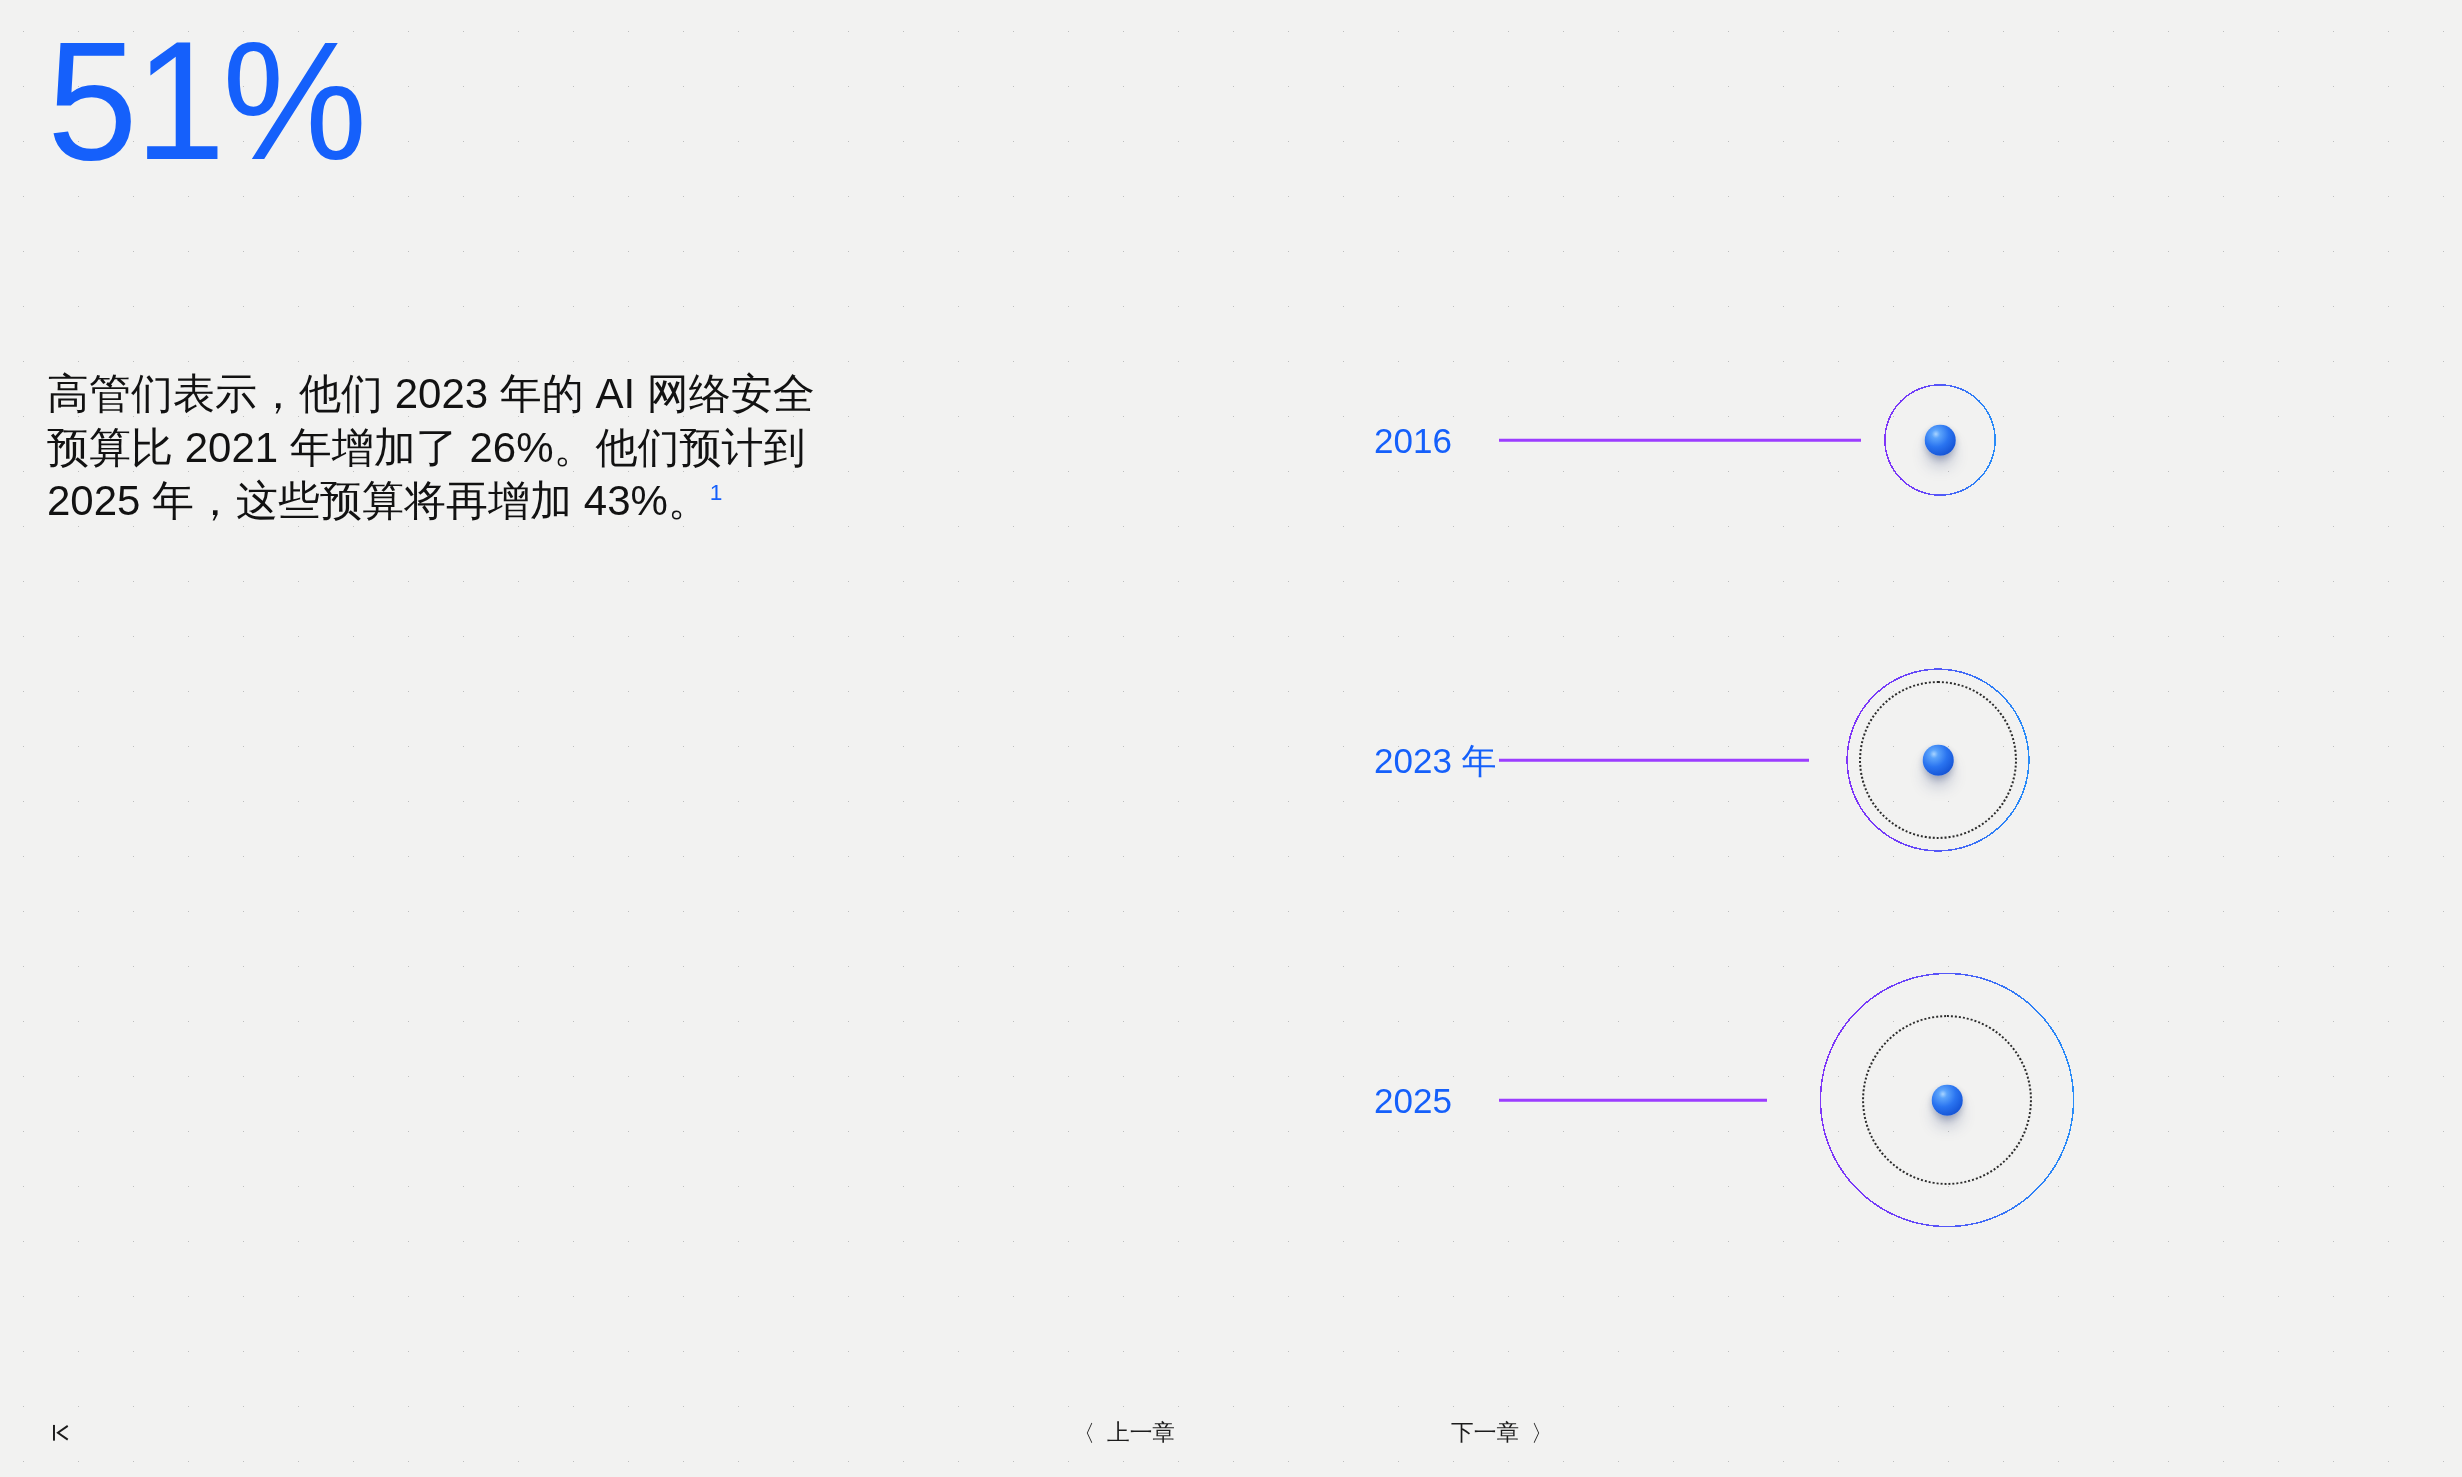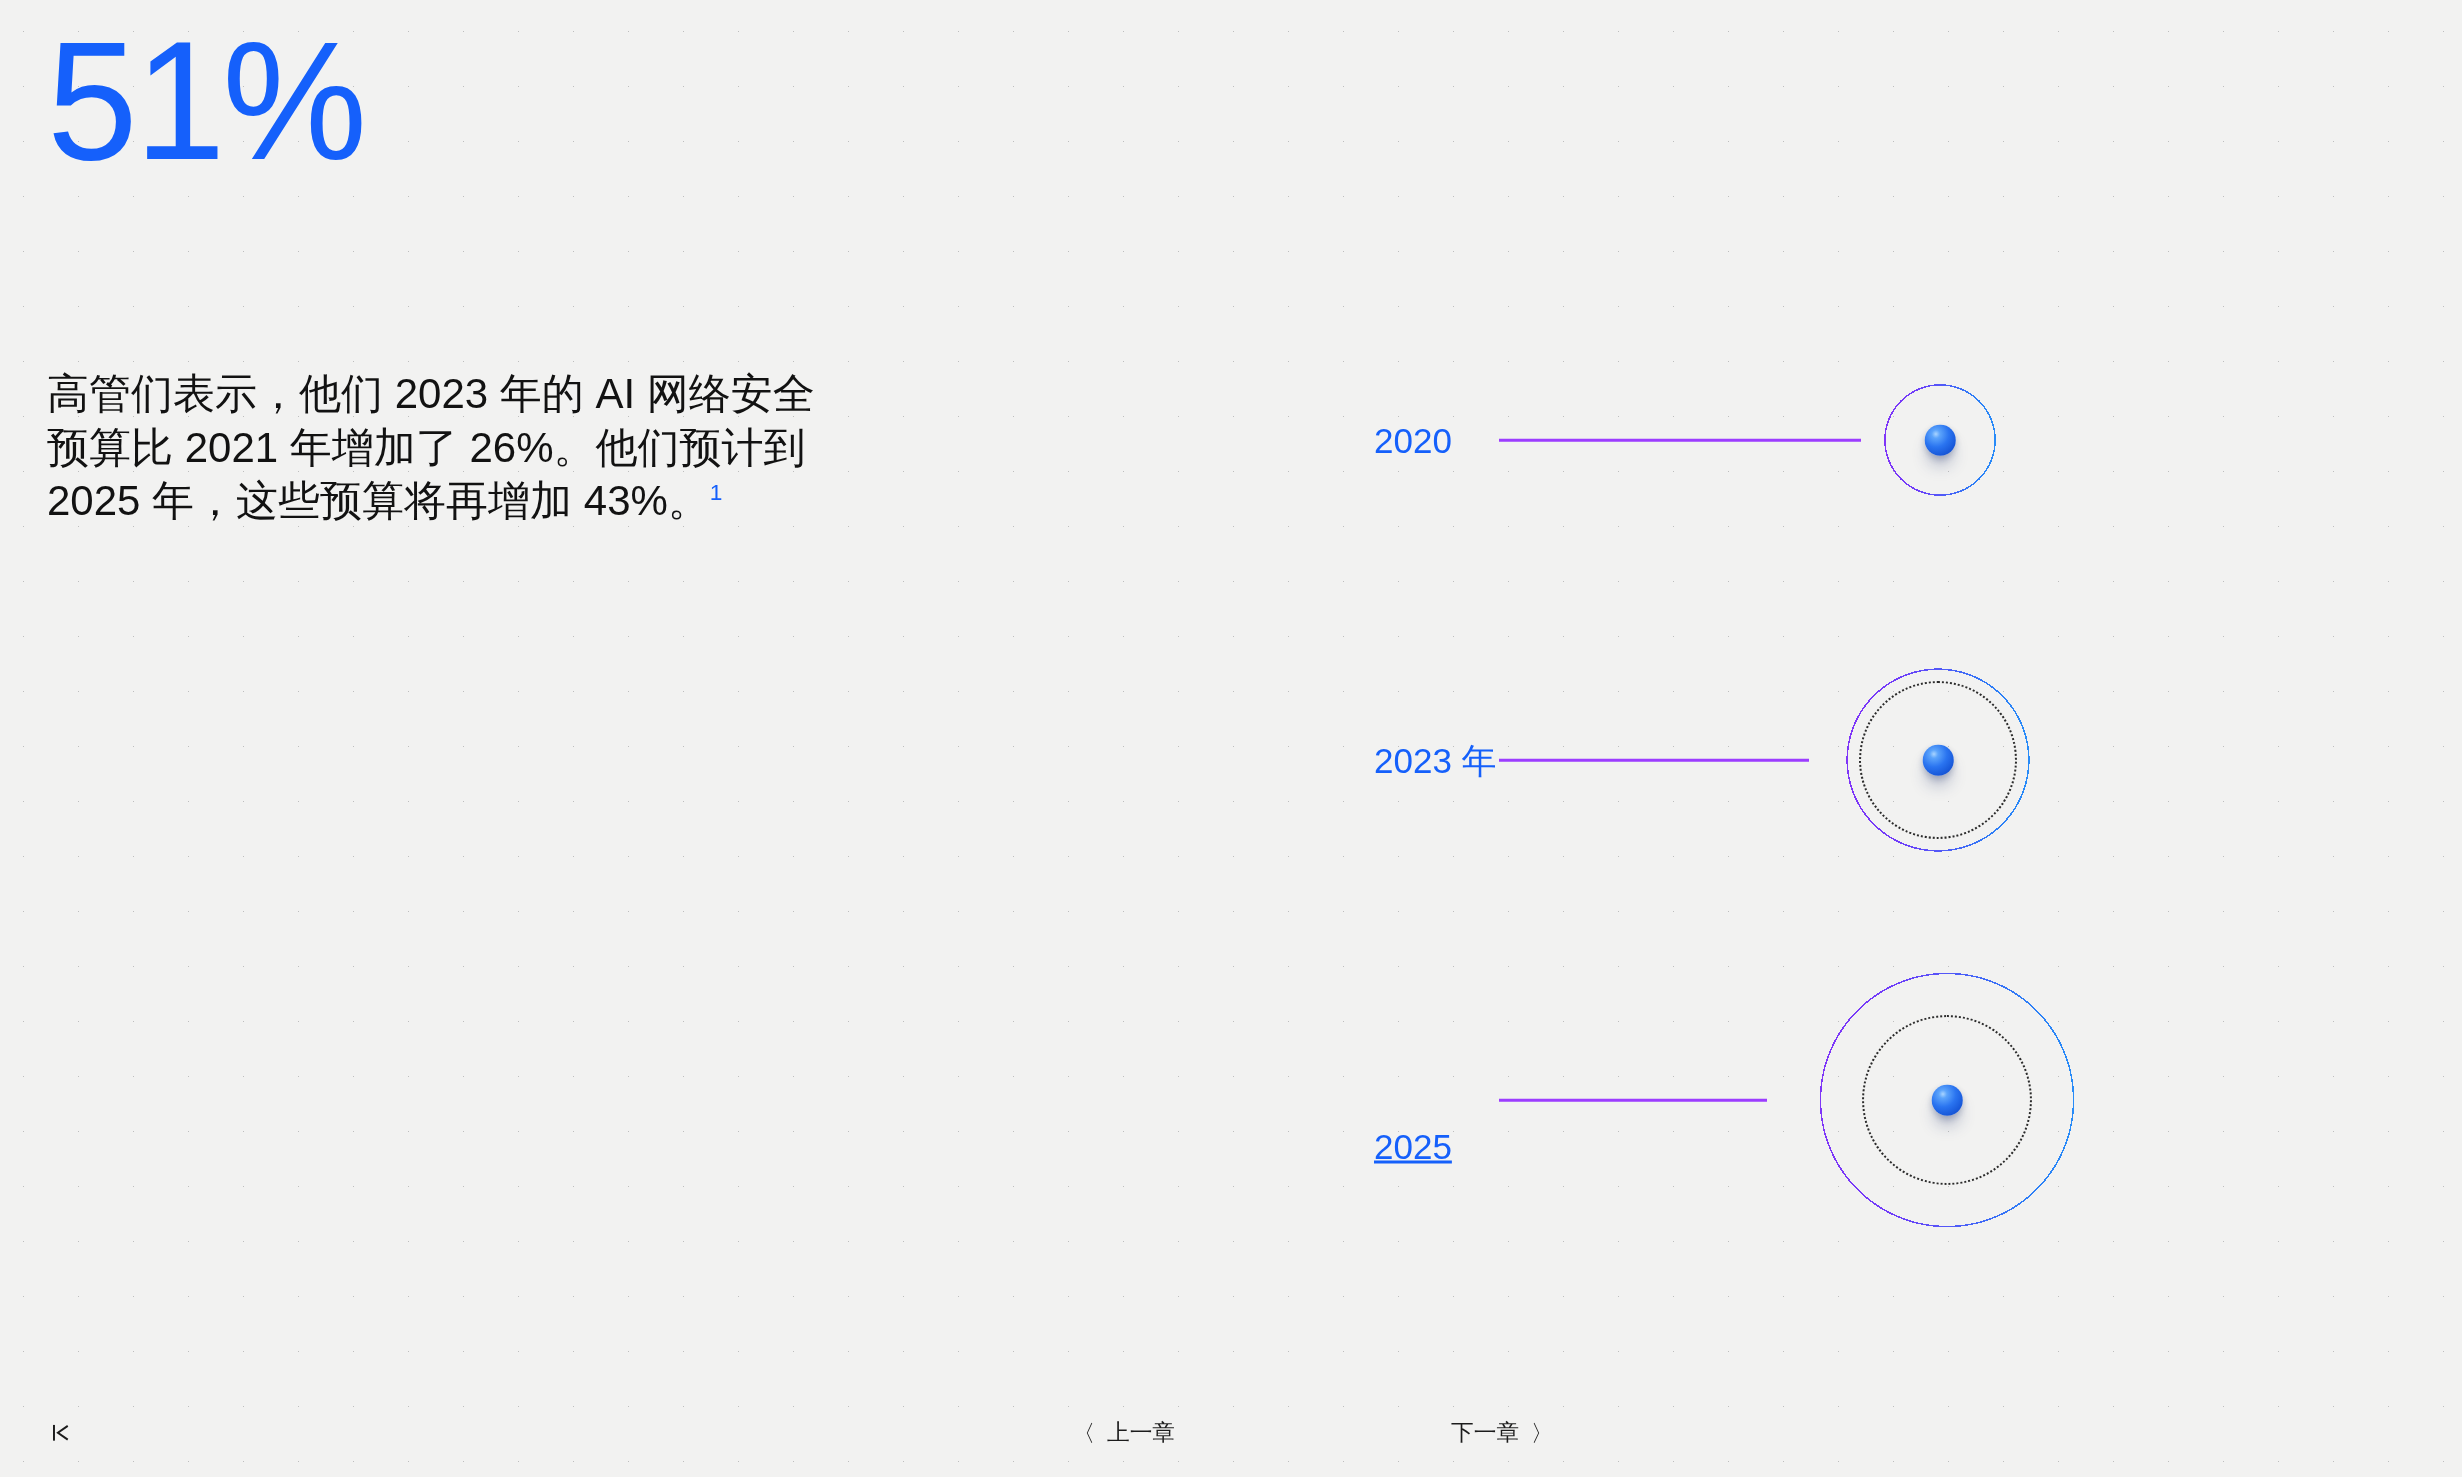--- a/index.html
+++ b/index.html
@@ -181,36 +181,36 @@
   <div class="left-col">
 
     <div class="big-stat">51%</div>
 
     <p class="body-copy"><span>高管们表示，他们 2023 年的 AI 网络安全预算比 2021 年增加了 26%。他们预计到 2025 年，这些预算将再增加 43%。</span><span class="fn">1</span></p>
   </div>
 
   <div class="diagram">
 
     <div class="node">
-      <div class="node-label" style="left:94px; top:145px;">2020</div>
+      <div class="node-label" style="left:94px; top:145px;">2016</div>
       <div class="connector" style="left:219px; top:145px; width:362px;"></div>
       <div class="ring" style="left:660px; top:145px; width:158px; height:158px;"></div>
       <div class="sphere" style="left:660px; top:145px; width:30.5px; height:30.5px;"></div>
     </div>
 
     <div class="node">
       <div class="node-label" style="left:94px; top:465px;">2023 年</div>
       <div class="connector" style="left:219px; top:465px; width:310px;"></div>
       <div class="ring" style="left:658px; top:465px; width:259px; height:259px;"></div>
       <div class="ring-dotted" style="left:658px; top:465px; width:158px; height:158px;"></div>
       <div class="sphere" style="left:658px; top:465px; width:30.5px; height:30.5px;"></div>
     </div>
 
     <div class="node">
-      <div class="node-label" style="left:94px; top:851px;text-decoration:underline;">2025</div>
+      <div class="node-label" style="left:94px; top:805px;">2025</div>
       <div class="connector" style="left:219px; top:805px; width:268px;"></div>
       <div class="ring" style="left:667px; top:805px; width:360px; height:360px;"></div>
       <div class="ring-dotted" style="left:667px; top:805px; width:170px; height:170px;"></div>
       <div class="sphere" style="left:667px; top:805px; width:30.5px; height:30.5px;"></div>
     </div>
 
   </div>
 
   <div class="footer">
 

